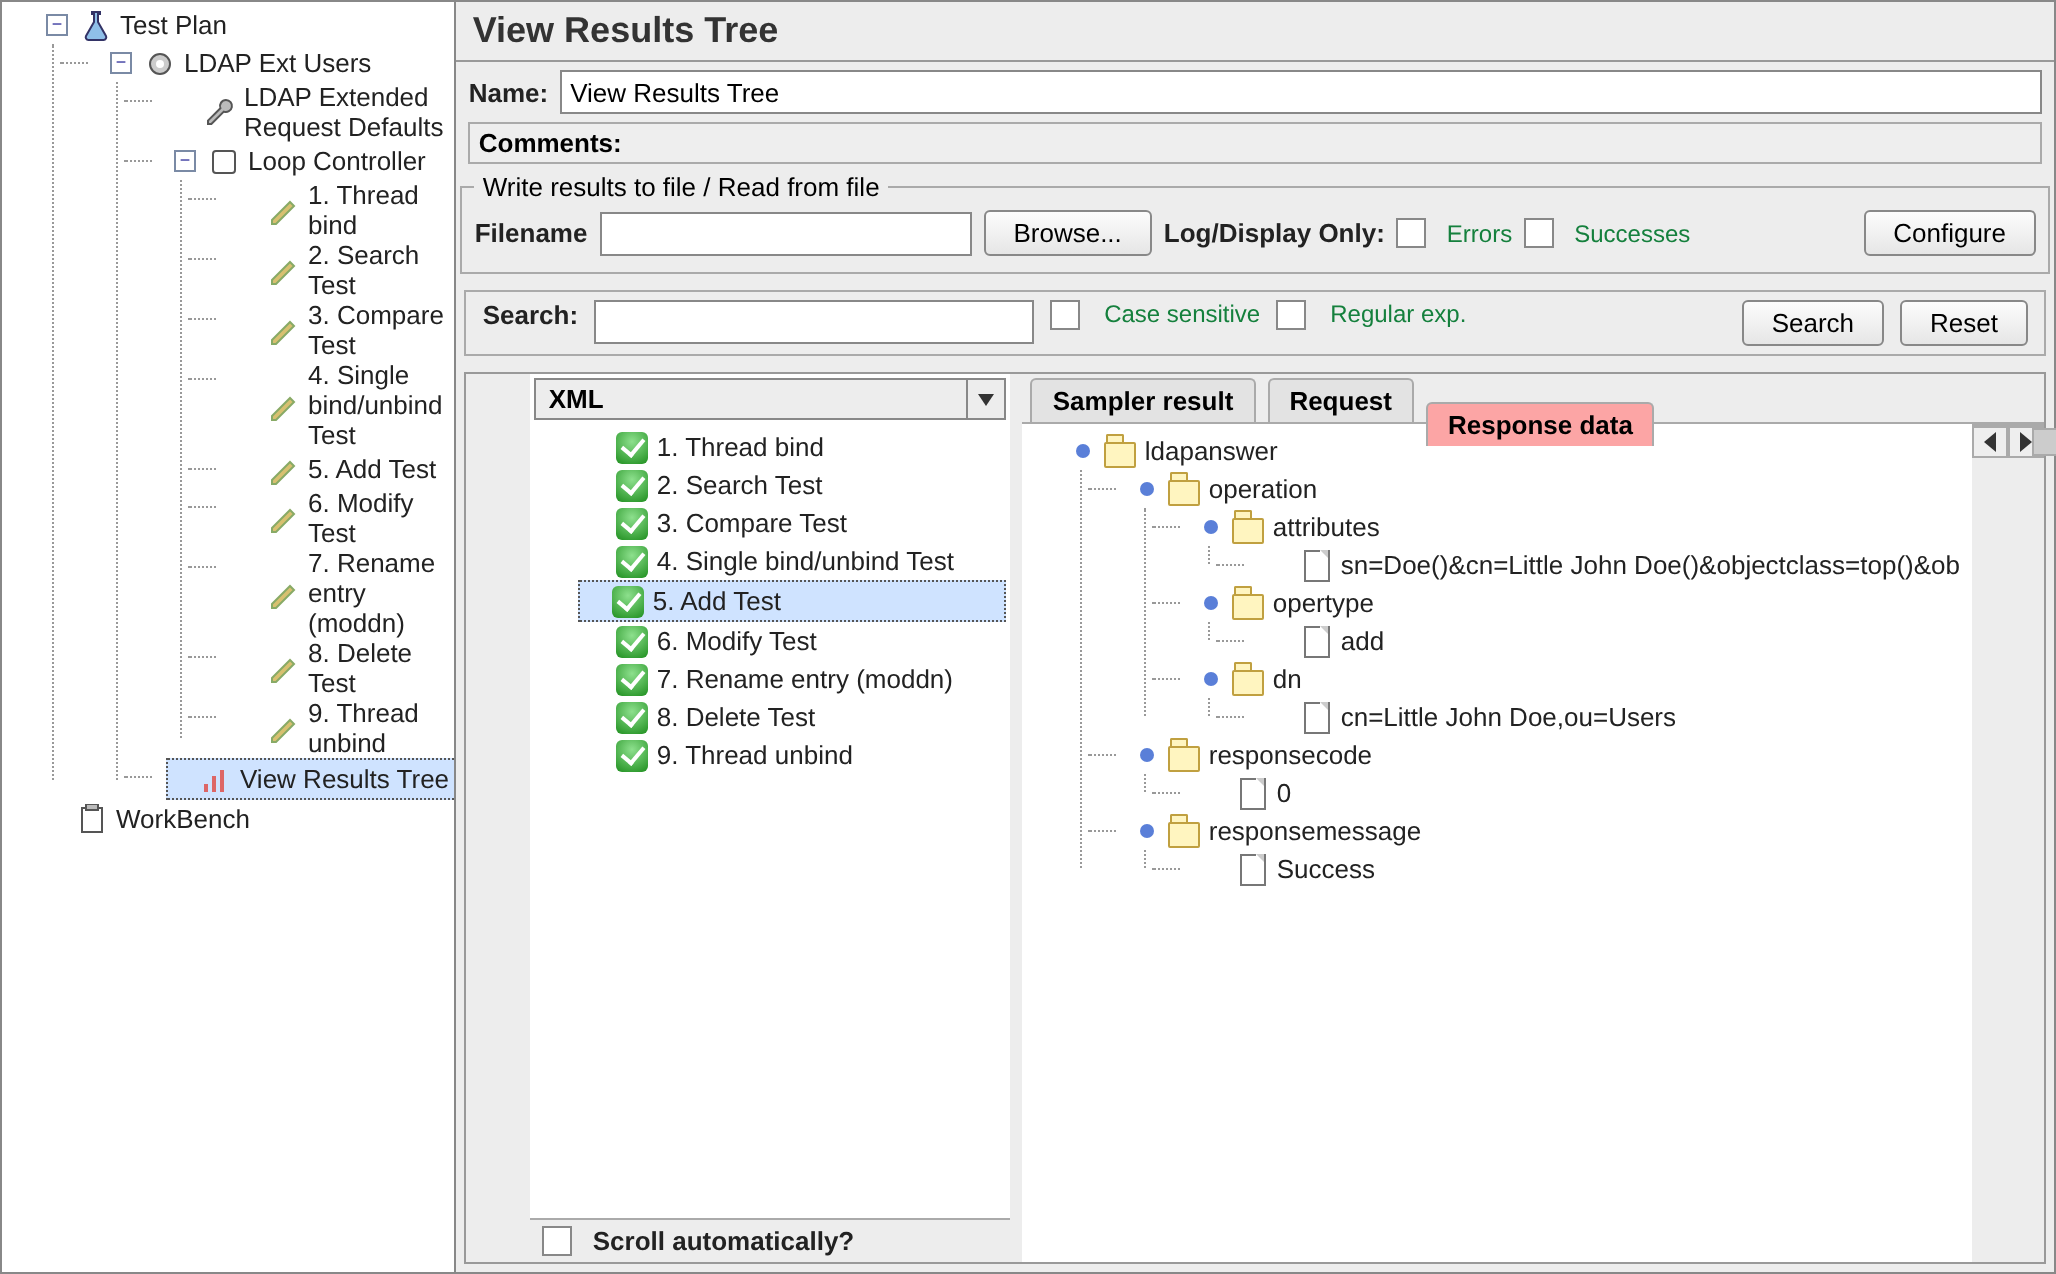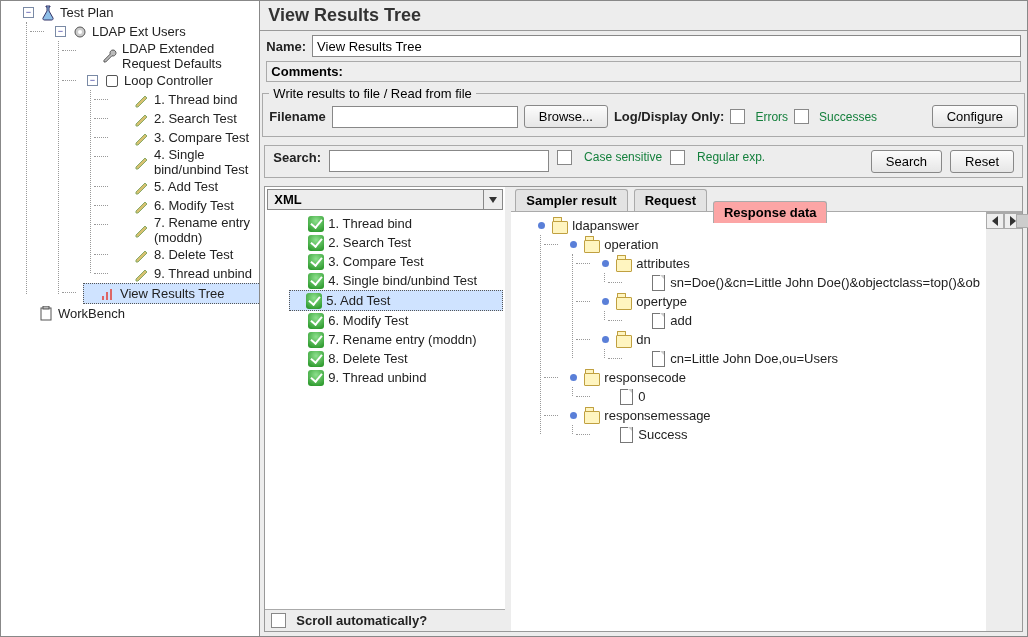--- a/index.html
+++ b/index.html
@@ -52,21 +52,21 @@
   .comments-row { font-weight:bold; border:1px solid #aaa; padding:2px 4px; background:#eee; }
 
   fieldset { border:1px solid #aaa; padding:4px 6px; margin:4px 2px; }
   legend { font-weight:normal; font-size:13px; padding:0 4px; }
   .button { background: linear-gradient(#fcfcfc,#e6e6e6); border:1px solid #888; border-radius:3px; padding:3px 14px; font-size:13px; cursor:pointer; }
   .checkbox { width:13px; height:13px; background:#fff; border:1px solid #888; display:inline-block; vertical-align:middle; margin-right:4px;}
   .small-label { font-size:12px; color:#15803d; }
 
   .search-row { display:flex; align-items:flex-start; gap:8px; padding:4px 8px; border:1px solid #aaa; margin:4px; background:#ededed; }
 
-  .middle-split { display:flex; flex:1; margin:4px; gap:0; min-height:0; border:1px solid #999; }
+  .middle-split { display:flex; flex:1; margin:4px; gap:0; min-height:0; border:1px solid #999;padding-left:32px; }
   .results-col { width:240px; display:flex; flex-direction:column; border-right:6px solid #ededed; background:#fff; }
   .combo { border:1px solid #888; background:#ededed; margin:2px; display:flex; }
   .combo-text { flex:1; padding:2px 6px; font-weight:bold; }
   .combo-arrow { width:18px; border-left:1px solid #888; display:flex; align-items:center; justify-content:center; }
   .combo-arrow::after { content:""; border-left:4px solid transparent; border-right:4px solid transparent; border-top:6px solid #333;}
   .results-list { flex:1; overflow:auto; padding:2px 4px; }
   .results-footer { border-top:1px solid #aaa; padding:3px 6px; display:flex; align-items:center; gap:6px; background:#ededed;}
   .scroll-bar-h { height:16px; border-top:1px solid #aaa; background:#ededed; display:flex; }
   .scroll-bar-h .arrow { width:16px; border:1px solid #aaa; background:#eee; display:flex;align-items:center;justify-content:center;}
   .scroll-bar-h .track { flex:1; background:#f0f0f0; position:relative; }

